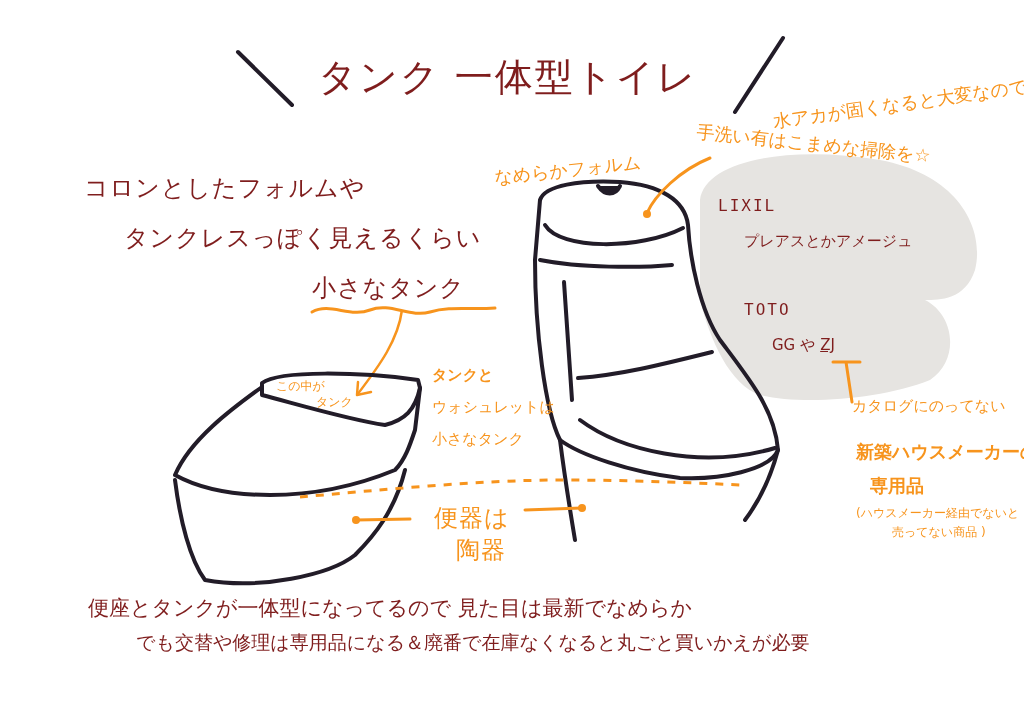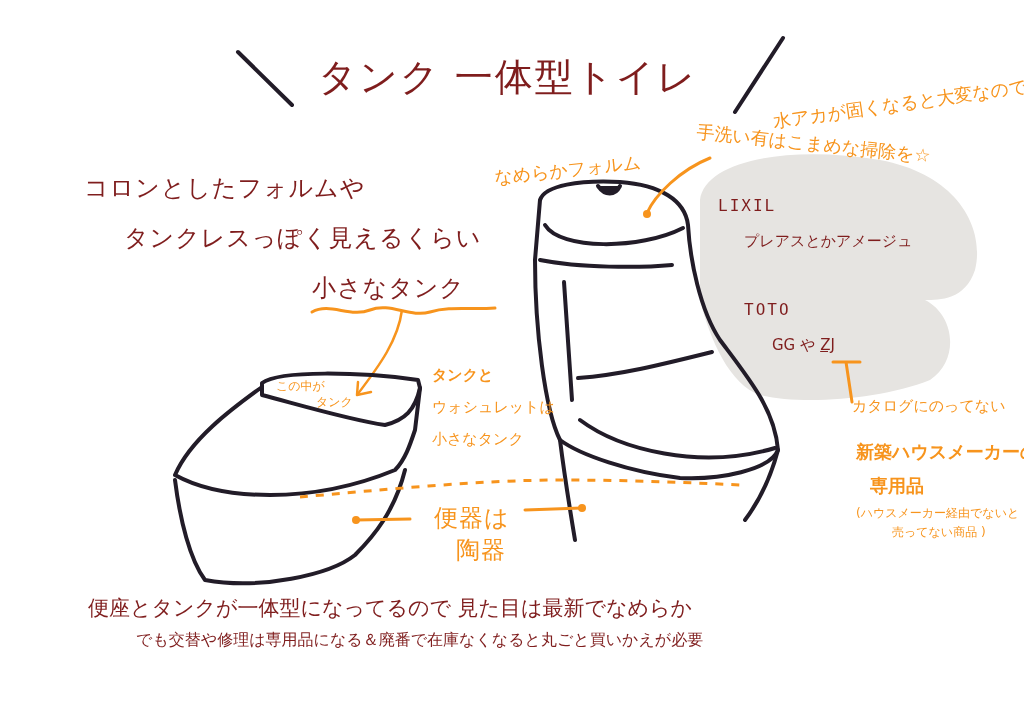--- a/index.html
+++ b/index.html
@@ -86,13 +86,13 @@
 <div class="abs orange xs" style="left:316px; top:394px;">タンク</div>
 
 <div class="abs orange sm" style="left:432px; top:366px;font-weight:bold;">タンクと</div>
 <div class="abs orange sm" style="left:432px; top:398px;text-align:right;">ウォシュレットは</div>
 <div class="abs orange sm" style="left:432px; top:430px;">小さなタンク</div>
 
 <div class="abs orange big" style="left:434px; top:502px;">便器は</div>
 <div class="abs orange big" style="left:456px; top:534px;">陶器</div>
 
 <div class="abs ink" style="left:88px; top:594px; font-size:21px;">便座とタンクが一体型になってるので 見た目は最新でなめらか</div>
-<div class="abs ink" style="left:136px; top:630px; font-size:16px;">でも交替や修理は専用品になる＆廃番で在庫なくなると丸ごと買いかえが必要</div>
+<div class="abs ink" style="left:136px; top:630px; font-size:19px;">でも交替や修理は専用品になる＆廃番で在庫なくなると丸ごと買いかえが必要</div>
 
 </body></html>

